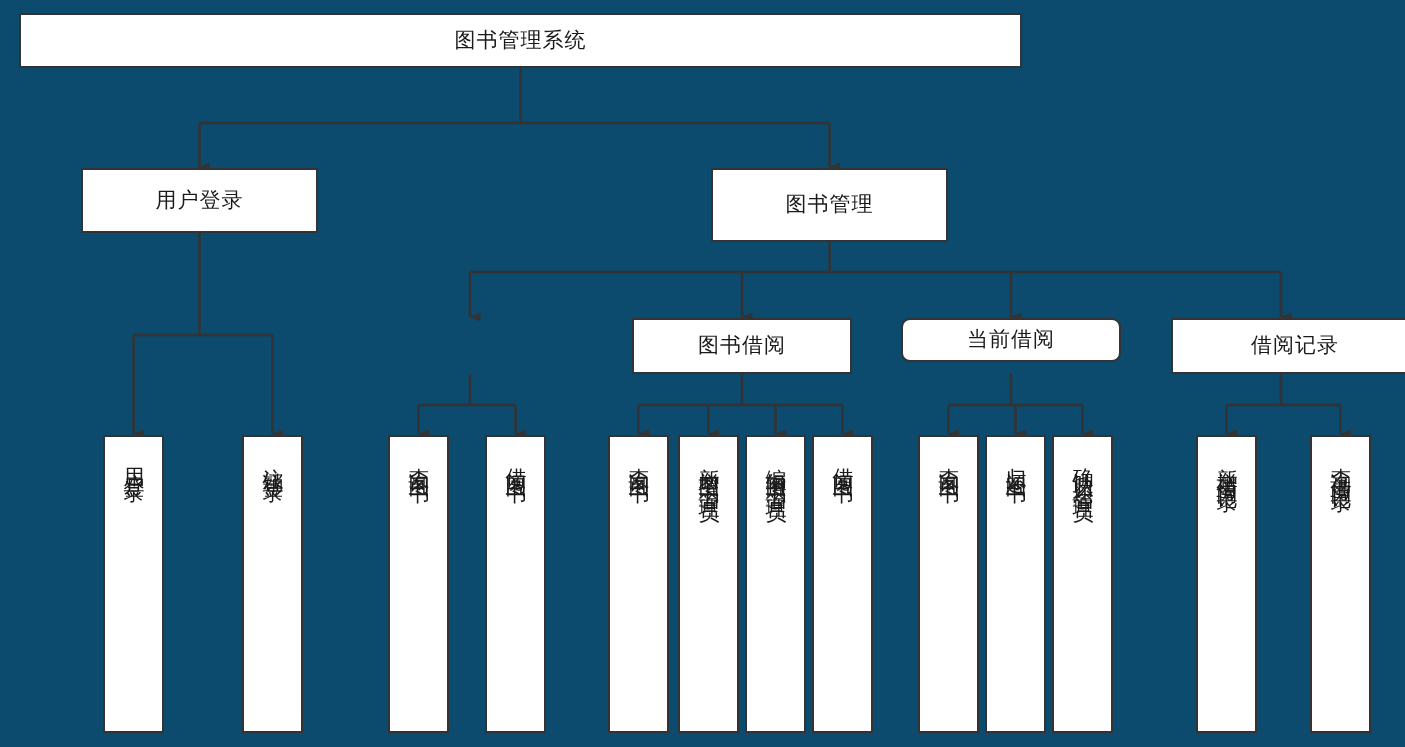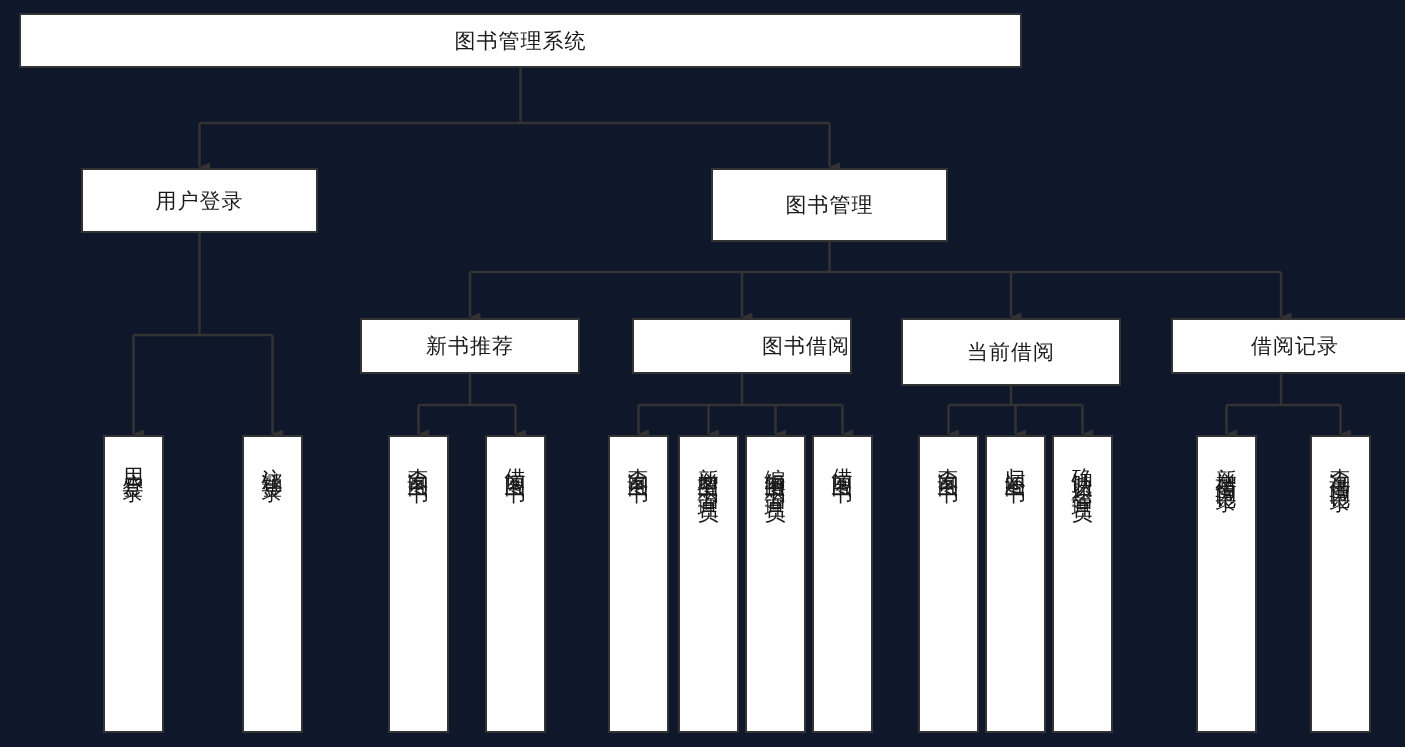--- a/index.html
+++ b/index.html
@@ -8,22 +8,23 @@
     padding: 0;
     background: #ffffff;
   }
   body {
     font-family: "Liberation Sans", "DejaVu Sans", sans-serif;
   }
   #diagram-root {
     position: relative;
     width: 1405px;
     height: 747px;
-    background: #0f172a;
+    background: #0c4a6e;
     overflow: hidden;
+    font-family: Liberation Serif, serif;
   }
   svg.diagram-canvas {
     position: absolute;
     left: 0;
     top: 0;
     width: 1405px;
     height: 747px;
   }
   .node-box {
     position: absolute;
@@ -115,27 +116,24 @@
     <span class="node-label">图书管理系统</span>
   </div>
 
   <div class="node-box node-horizontal" style="left: 81px; top: 168px; width: 237px; height: 65px;">
     <span class="node-label">用户登录</span>
   </div>
   <div class="node-box node-horizontal" style="left: 711px; top: 168px; width: 237px; height: 74px;">
     <span class="node-label">图书管理</span>
   </div>
 
-  <div class="node-box node-horizontal" style="left: 360px; top: 318px; width: 220px; height: 56px;">
-    <span class="node-label">新书推荐</span>
-  </div>
-  <div class="node-box node-horizontal" style="left: 632px; top: 318px; width: 220px; height: 56px; justify-content: flex-end;">
+  <div class="node-box node-horizontal" style="left: 632px; top: 318px; width: 220px; height: 56px;">
     <span class="node-label">图书借阅</span>
   </div>
-  <div class="node-box node-horizontal" style="left: 901px; top: 318px; width: 220px; height: 68px;">
+  <div class="node-box node-horizontal" style="left: 901px; top: 318px; width: 220px; height: 44px; border-radius: 9px;">
     <span class="node-label">当前借阅</span>
   </div>
   <div class="node-box node-horizontal" style="left: 1171px; top: 318px; width: 248px; height: 56px;">
     <span class="node-label">借阅记录</span>
   </div>
 
   <div class="node-box node-vertical" style="left: 103px; top: 435px; width: 61px; height: 298px;">
     <span class="node-label">用户登录</span>
   </div>
   <div class="node-box node-vertical" style="left: 242px; top: 435px; width: 61px; height: 298px;">

